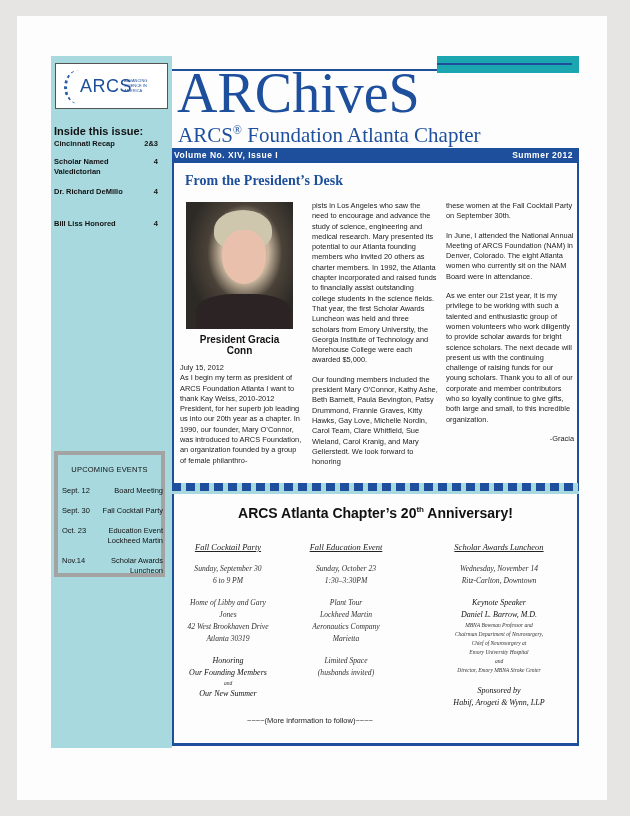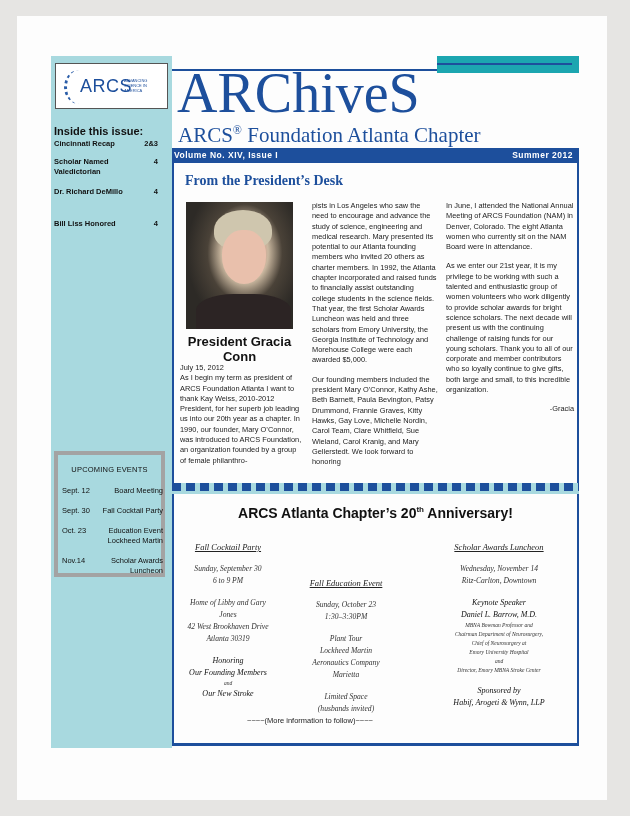--- a/index.html
+++ b/index.html
@@ -28,38 +28,38 @@
   .main-box{position:absolute;left:172px;top:148px;width:407px;height:597px;border:2px solid #1d4f9c;border-top:none;box-sizing:border-box;}
   .main-box-bottom{position:absolute;left:172px;top:743px;width:407px;height:3px;background:#1d4f9c;}
   .vol-bar{position:absolute;left:172px;top:148px;width:407px;height:15px;background:#1d4f9c;color:#fff;font-weight:bold;font-size:8.5px;}
   .vol-bar .l{position:absolute;left:2px;top:2px;letter-spacing:0.5px;}
   .vol-bar .r{position:absolute;right:6px;top:2px;letter-spacing:0.5px;}
   .desk-heading{position:absolute;left:185px;top:173px;font-family:"Liberation Serif",serif;font-weight:bold;font-size:14px;color:#1d4f9c;}
   .photo{position:absolute;left:186px;top:202px;width:107px;height:127px;background:radial-gradient(ellipse at 55% 40%, #e8c4b0 0%, #d8a896 22%, #c9b79f 28%, #4a4238 45%, #2d2a26 70%);overflow:hidden;}
   .photo .hair{position:absolute;left:28px;top:8px;width:58px;height:40px;background:#cfc6ae;border-radius:50% 50% 40% 40%;}
   .photo .face{position:absolute;left:36px;top:28px;width:44px;height:54px;background:#e9c0ac;border-radius:45% 45% 50% 50%;}
   .photo .body{position:absolute;left:10px;top:92px;width:95px;height:40px;background:#2c2424;border-radius:40% 40% 0 0;}
-  .caption{position:absolute;left:186px;top:334px;width:107px;text-align:center;font-size:13px;font-weight:bold;color:#111;}
+  .caption{position:absolute;left:186px;top:334px;width:107px;text-align:center;font-size:10px;font-weight:bold;color:#111;}
   .col{position:absolute;font-size:7.4px;line-height:10.3px;color:#222;}
   .col p{margin:0 0 9px 0;}
   .col1{left:180px;top:363px;width:122px;}
   .col2{left:312px;top:201px;width:126px;}
   .col3{left:446px;top:201px;width:128px;}
   .signoff{text-align:right;}
   .dash-line{position:absolute;left:172px;top:483px;width:407px;height:8px;background:repeating-linear-gradient(90deg,#1d4f9c 0 9px,#a8d9df 9px 14px);}
   .dash-bg{position:absolute;left:172px;top:488px;width:407px;height:6px;background:#a8d9df;}
   .anniv{position:absolute;left:172px;top:505px;width:407px;text-align:center;font-size:14px;font-weight:bold;color:#111;}
   .anniv sup{font-size:8px;margin-top:44px;}
   .ev-col{position:absolute;text-align:center;font-family:"Liberation Serif",serif;font-style:italic;font-size:7.6px;color:#333;line-height:12px;}
   .ev-col .h{font-size:8.5px;text-decoration:underline;margin-bottom:10px;color:#222;}
   .ev-col .g{margin-bottom:10px;}
   .ev-col .b{font-size:8px;color:#111;}
   .ev-col .s{font-size:5.5px;line-height:9px;}
   .c1{left:178px;top:541px;width:100px;}
-  .c2{left:296px;top:541px;width:100px;margin-top:36px;}
+  .c2{left:296px;top:541px;width:100px;}
   .c3{left:436px;top:541px;width:126px;}
   .more-info{position:absolute;left:172px;top:716px;width:276px;text-align:center;font-size:7.5px;color:#222;}
 </style>
 </head>
 <body>
 
 <div class="page"></div>
 <div class="sidebar"></div>
 
 <div class="logo-box">
@@ -121,20 +121,21 @@
 
 <div class="col col1">
   <div>July 15, 2012</div>
   <p>As I begin my term as president of ARCS Foundation Atlanta I want to thank Kay Weiss, 2010-2012 President, for her superb job leading us into our 20th year as a chapter.  In 1990, our founder, Mary O’Connor, was introduced to ARCS Foundation, an organization founded by a group of female philanthro-</p>
 </div>
 <div class="col col2">
   <p>pists in Los Angeles who saw the need to encourage and advance the study of science, engineering and medical research. Mary presented its potential to our Atlanta founding members who invited 20 others as charter members.  In 1992, the Atlanta chapter incorporated and raised funds to financially assist outstanding college students in the science fields.  That year, the first Scholar Awards Luncheon was held and three scholars from Emory University, the Georgia Institute of Technology and Morehouse College were each awarded $5,000.</p>
   <p>Our founding members included the president Mary O’Connor, Kathy Ashe, Beth Barnett, Paula Bevington, Patsy Drummond, Frannie Graves, Kitty Hawks, Gay Love, Michelle Nordin, Carol Team, Clare Whitfield, Sue Wieland, Carol Kranig, and Mary Gellerstedt. We look forward to honoring</p>
 </div>
 <div class="col col3">
+  <p>these women at the Fall Cocktail Party on September 30th.</p>
   <p>In June, I attended the National Annual Meeting of ARCS Foundation (NAM) in Denver, Colorado. The eight Atlanta women who currently sit on the NAM Board were in attendance.</p>
   <p>As we enter our 21st year, it is my privilege to be working with such a talented and enthusiastic group of women volunteers who work diligently to provide scholar awards for bright science scholars.  The next decade will present us with the continuing challenge of raising funds for our young scholars. Thank you to all of our corporate and member contributors who so loyally continue to give gifts, both large and small, to this incredible organization.</p>
   <div class="signoff">-Gracia</div>
 </div>
 
 <div class="dash-bg"></div>
 <div class="dash-line"></div>
 
 <div class="anniv"><span>ARCS Atlanta Chapter’s 20</span><sup>th</sup><span> Anniversary!</span></div>
 
@@ -142,21 +143,21 @@
   <div class="h">Fall Cocktail Party</div>
   <div>Sunday, September 30</div>
   <div class="g">6 to 9 PM</div>
   <div>Home of Libby and Gary</div>
   <div>Jones</div>
   <div>42 West Brookhaven Drive</div>
   <div class="g">Atlanta 30319</div>
   <div class="b">Honoring</div>
   <div class="b">Our Founding Members</div>
   <div class="s">and</div>
-  <div class="b">Our New Stroke</div>
+  <div class="b">Our New Summer</div>
 </div>
 
 <div class="ev-col c2">
   <div class="h">Fall Education Event</div>
   <div>Sunday, October 23</div>
   <div class="g">1:30–3:30PM</div>
   <div>Plant Tour</div>
   <div>Lockheed Martin</div>
   <div>Aeronautics Company</div>
   <div class="g">Marietta</div>

